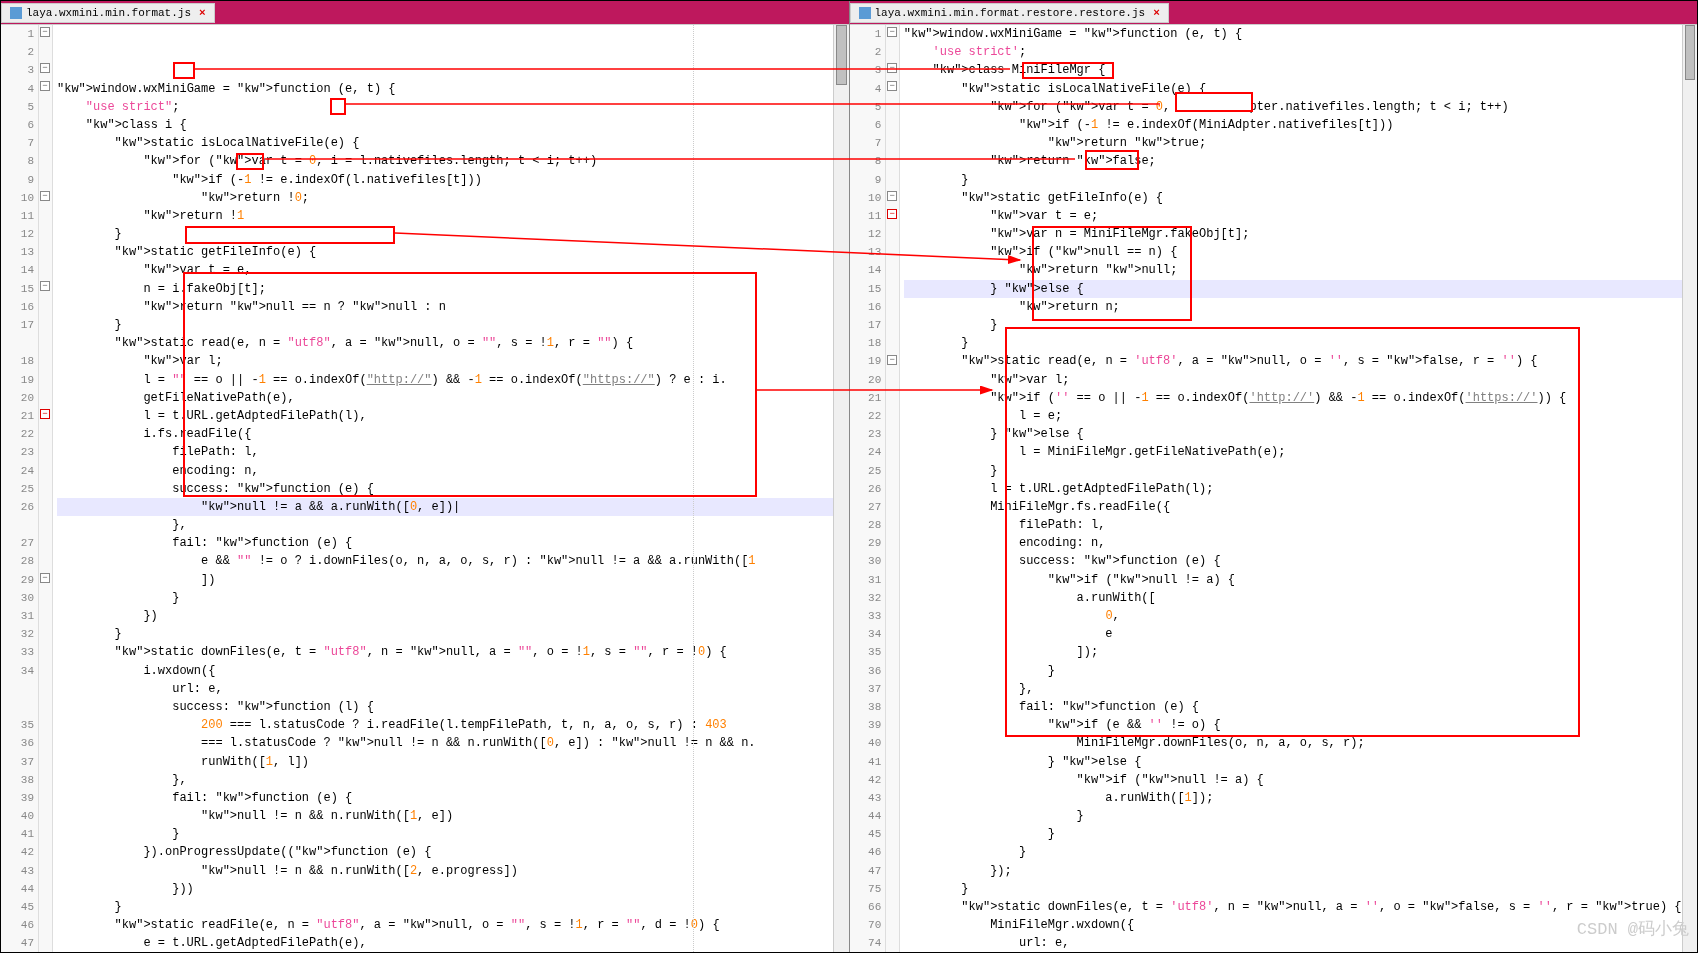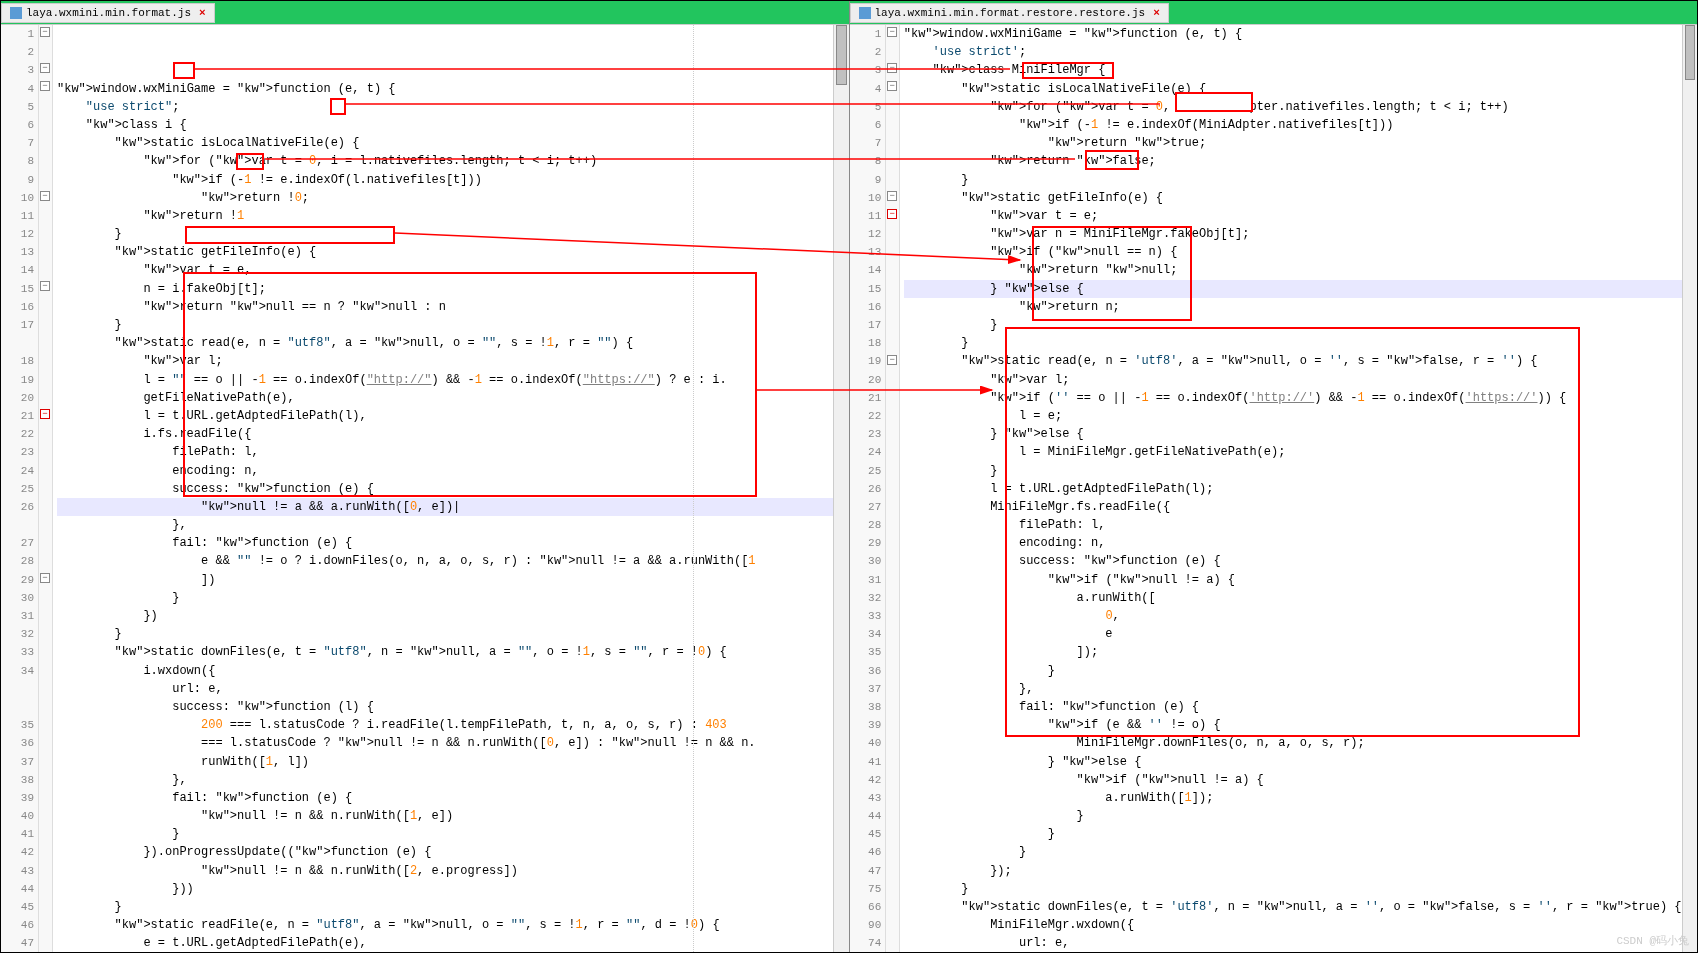--- a/index.html
+++ b/index.html
@@ -1,37 +1,37 @@
 <!DOCTYPE html>
 <html><head>
 <meta charset="utf-8">
 <style>
 * { margin: 0; padding: 0; box-sizing: border-box; }
 body { font-family: Consolas, 'Courier New', monospace; font-size: 12px; background: #fff; overflow: hidden; }
 .container { display: flex; width: 1698px; height: 953px; border: 1px solid #000; }
 .pane { flex: 1; display: flex; flex-direction: column; position: relative; overflow: hidden; }
 .pane-left { border-right: 1px solid #888; }
-.tab-bar { background: #22c55e; height: 24px; display: flex; align-items: center; border-bottom: 1px solid #ccc; }
+.tab-bar { background: #be185d; height: 24px; display: flex; align-items: center; border-bottom: 1px solid #ccc; }
 .tab { display: flex; align-items: center; padding: 3px 8px; background: #eee; border: 1px solid #ccc; font-size: 11px; gap: 4px; }
 .tab-icon { width: 12px; height: 12px; background: #5b9bd5; display: inline-block; }
 .tab-close { color: #d00; font-weight: bold; cursor: pointer; margin-left: 4px; }
 .editor { flex: 1; display: flex; overflow: hidden; background: #fff; position: relative; }
 .gutter { width: 38px; background: #f8f8f8; border-right: 1px solid #ddd; text-align: right; padding-right: 4px; color: #888; font-size: 11px; line-height: 18.2px; user-select: none; }
 .fold-col { width: 14px; background: #f8f8f8; border-right: 1px solid #ddd; position: relative; }
 .fold-mark { position: absolute; left: 1px; width: 10px; height: 10px; border: 1px solid #888; background: #fff; font-size: 9px; text-align: center; line-height: 8px; color: #666; }
 .code { flex: 1; padding-left: 4px; white-space: pre; line-height: 18.2px; font-size: 12px; position: relative; }
 .code-line { height: 18.2px; }
 .cursor-line { background: #e8e8ff; }
-.str { color: #0c4a6e; }
+.str { color: #ec4899; }
 .num { color: #ff8000; }
 .red-box { position: absolute; border: 2px solid #ff0000; pointer-events: none; z-index: 5; }
 .red-arrow { position: absolute; z-index: 6; pointer-events: none; }
 .scrollbar { width: 16px; background: #f0f0f0; border-left: 1px solid #ccc; position: relative; }
 .scroll-thumb { position: absolute; left: 2px; right: 2px; background: #c0c0c0; border: 1px solid #888; }
-.watermark { position: absolute; bottom: 4px; right: 8px; color: #ccc; font-size: 11px; z-index: 10; }
+.watermark { position: absolute; bottom: 12px; right: 8px; color: #ccc; font-size: 17px; z-index: 10; }
 .ruler { position: absolute; top: 0; bottom: 0; width: 1px; border-left: 1px dotted #ccc; }
 .lnk { text-decoration: underline; color: #808080; }
 </style>
 </head>
 <body>
 
 <div class="container">
 
   <div class="pane pane-left">
     <div class="tab-bar">
@@ -171,21 +171,21 @@
           <div class="code-line">40</div>
           <div class="code-line">41</div>
           <div class="code-line">42</div>
           <div class="code-line">43</div>
           <div class="code-line">44</div>
           <div class="code-line">45</div>
           <div class="code-line">46</div>
           <div class="code-line">47</div>
           <div class="code-line">75</div>
           <div class="code-line">66</div>
-          <div class="code-line">90</div>
+          <div class="code-line">70</div>
           <div class="code-line">74</div>
         </div>
       <div class="fold-col" id="fold-right">
         <div class="fold-mark" style="top:2px;">−</div>
         <div class="fold-mark" style="top:38px;">−</div>
         <div class="fold-mark" style="top:56px;">−</div>
         <div class="fold-mark" style="top:166px;">−</div>
         <div class="fold-mark" style="top:184px; border-color:#d00; color:#d00;">−</div>
         <div class="fold-mark" style="top:330px;">−</div>
       </div>

